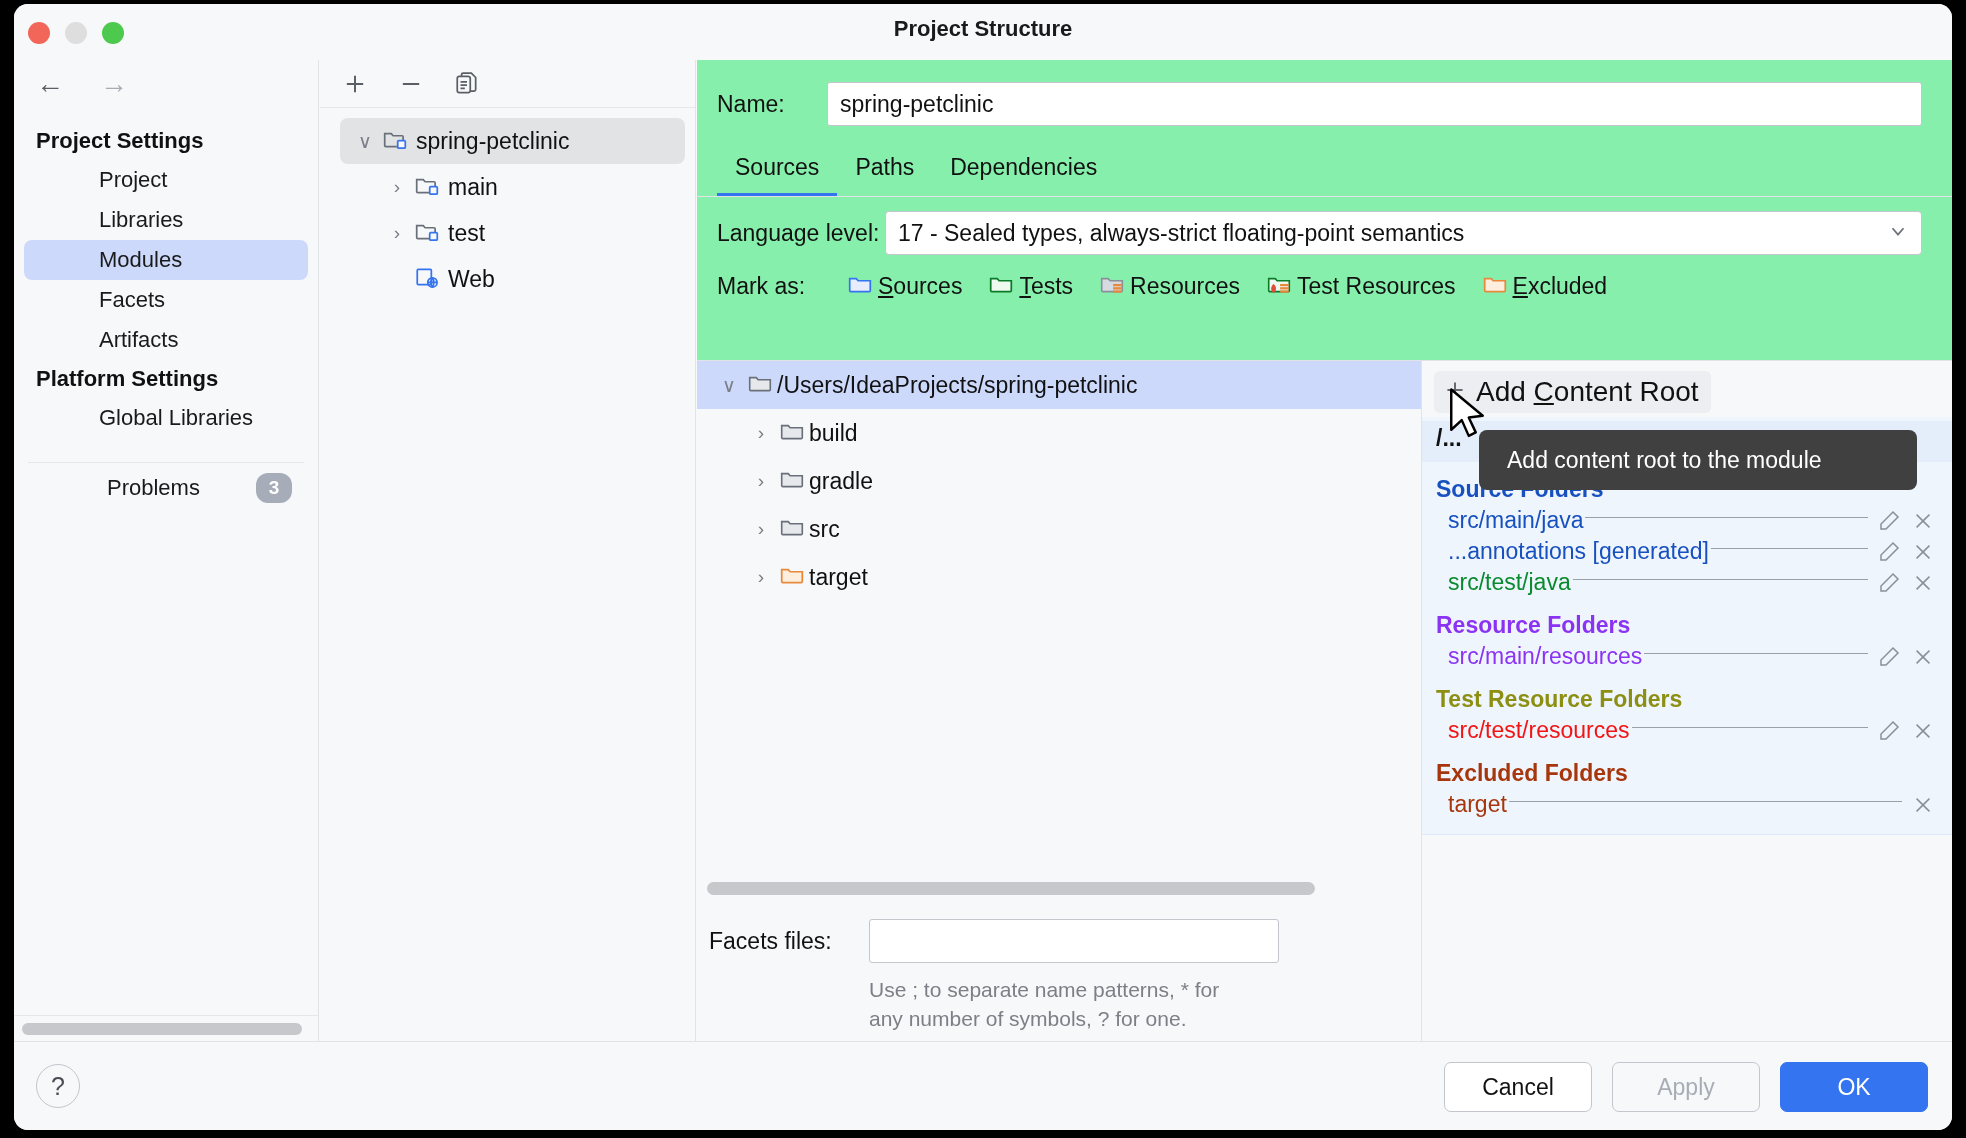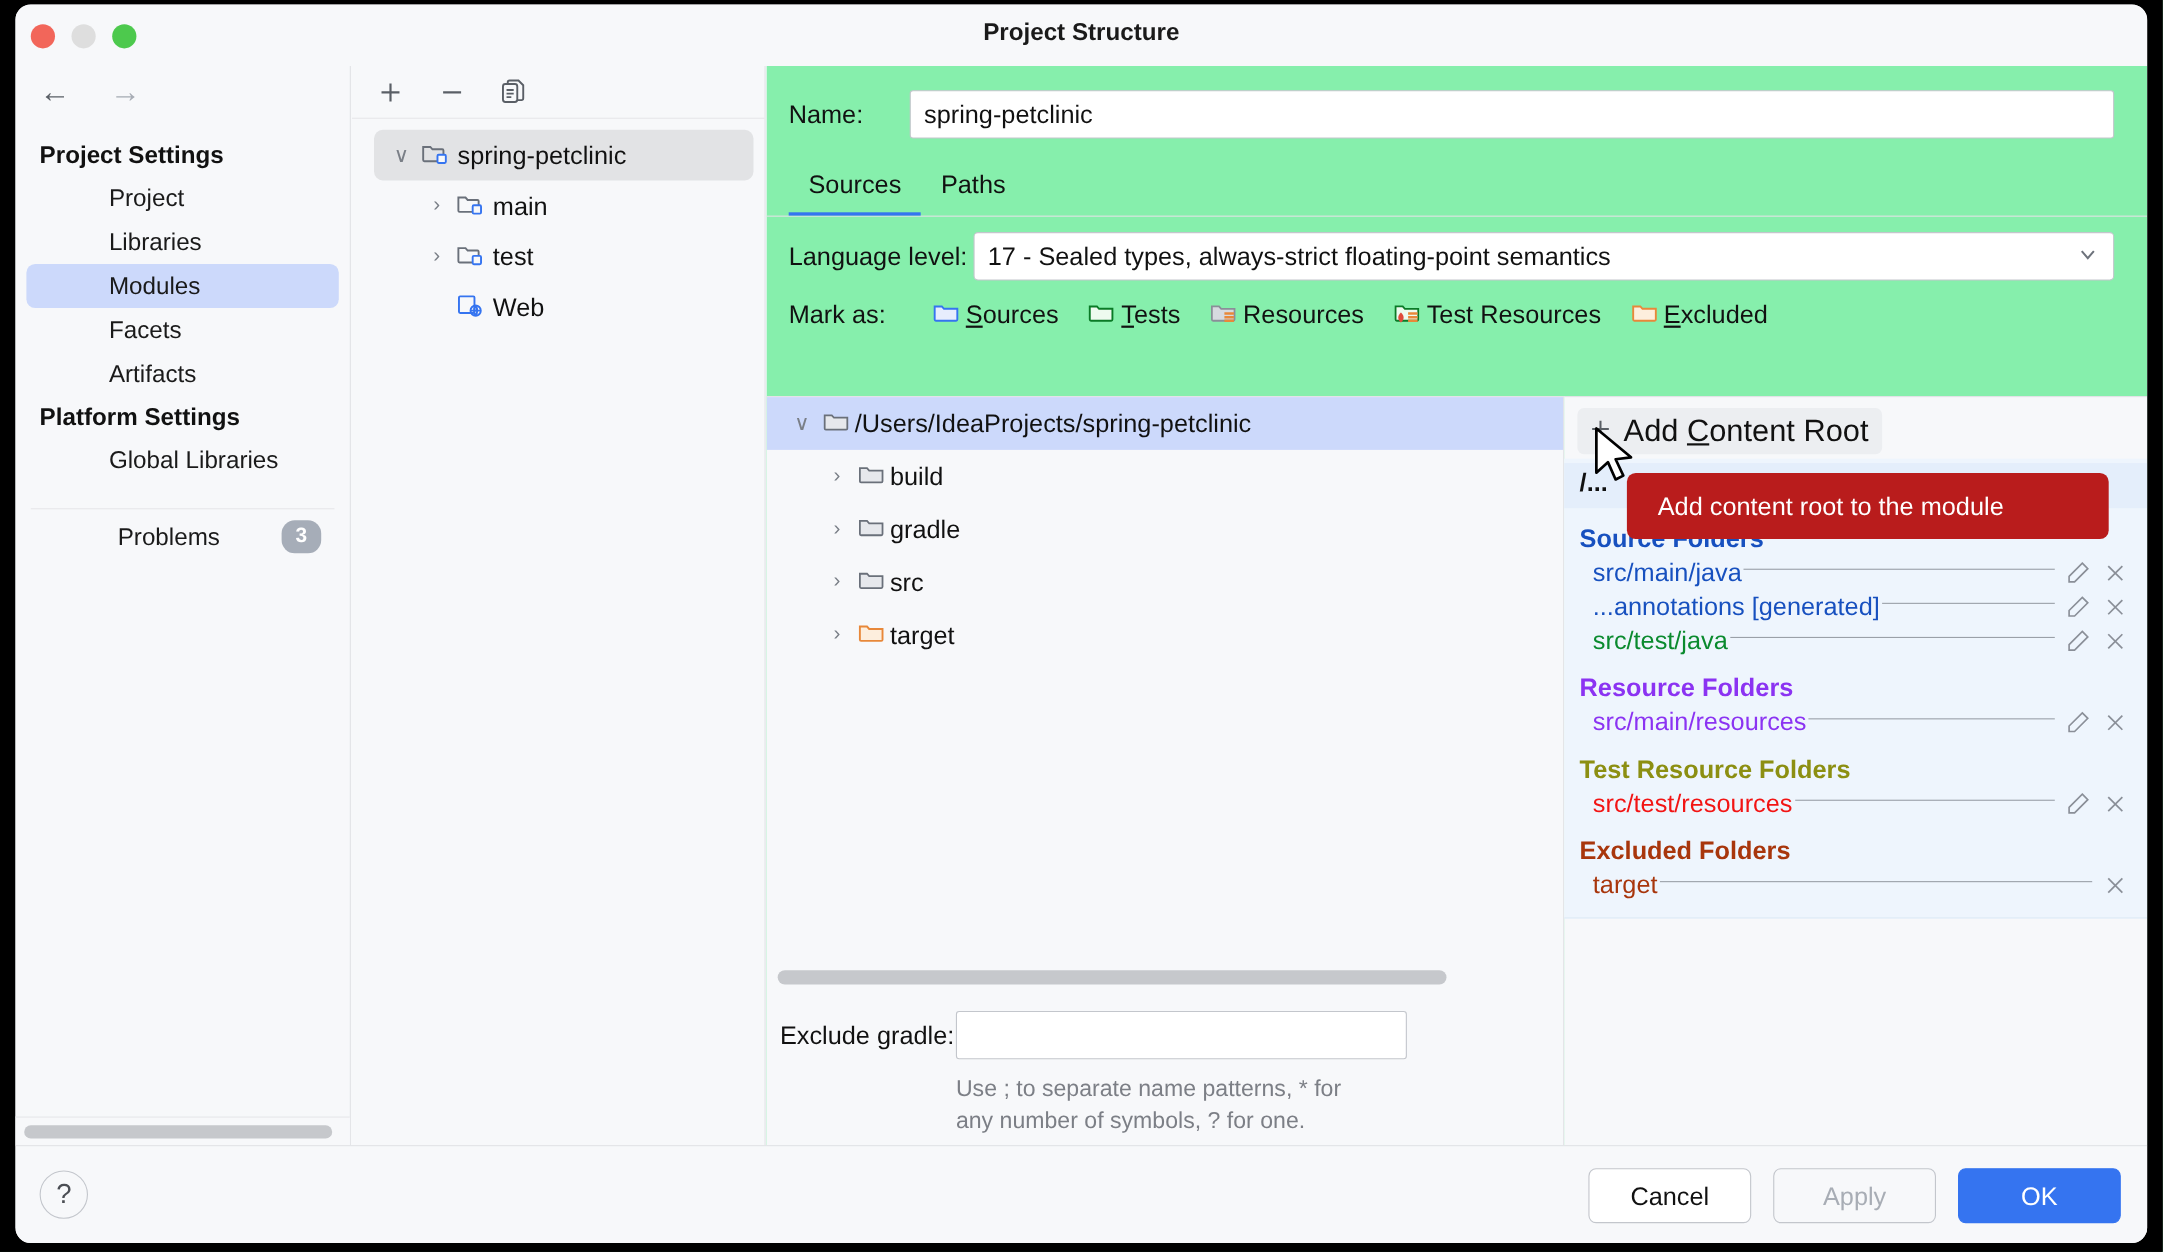--- a/index.html
+++ b/index.html
@@ -181,21 +181,21 @@
   .c-test  { color:#0a8a2e; }
   .c-res   { color:#8b33f2; }
   .c-tres  { color:#8c8f12; }
   .c-tresv { color:#f21414; }
   .c-excl  { color:#a8360c; }
   .c-testf { color:#0a7a26; }
 
   
   .tooltip {
     position:absolute; left:1465px; top:426px; width:438px; height:60px;
-    background:#b91c1c; color:#fff; border-radius:8px;
+    background:#404040; color:#fff; border-radius:8px;
     display:flex; align-items:center; padding-left:28px;
     font-size:23px; z-index:60;
   }
   .cursor { position:absolute; left:1432px; top:382px; z-index:70; }
 
   
   .footer {
     position:absolute; left:0; right:0; bottom:0; height:89px;
     background:#f7f8fa; border-top:1px solid #e2e3e6;
   }
@@ -331,20 +331,21 @@
   <div class="main">
 
     <div class="name-row">
       <span class="name-label">Name:</span>
       <div class="txtfield">spring-petclinic</div>
     </div>
 
     <div class="tabs">
       <div class="tab active">Sources</div>
       <div class="tab">Paths</div>
+      <div class="tab">Dependencies</div>
     </div>
 
     <div class="lang-row">
       <span class="lang-label">Language level:</span>
       <div class="combo">
         <span>17 - Sealed types, always-strict floating-point semantics</span>
         <span class="chev">
           <svg width="22" height="22" viewBox="0 0 24 24" fill="none" stroke="#6e737c" stroke-width="2">
               <polyline points="6,9 12,16 18,9"></polyline>
             </svg>
@@ -463,21 +464,21 @@
             </svg>
           </span>
           <span class="ctlabel">target</span>
         </div>
 
         <div class="hscroll-track">
           <div class="hscroll-thumb"></div>
         </div>
 
         <div class="exclude-row">
-          <span class="exclude-label">Exclude gradle:</span>
+          <span class="exclude-label">Facets files:</span>
           <div class="exclude-input"></div>
         </div>
         <div class="exclude-hint">
           <span>Use ; to separate name patterns, * for</span><br>
           <span>any number of symbols, ? for one.</span>
         </div>
       </div>
 
       <div class="detail">
         <div class="addroot-row">

